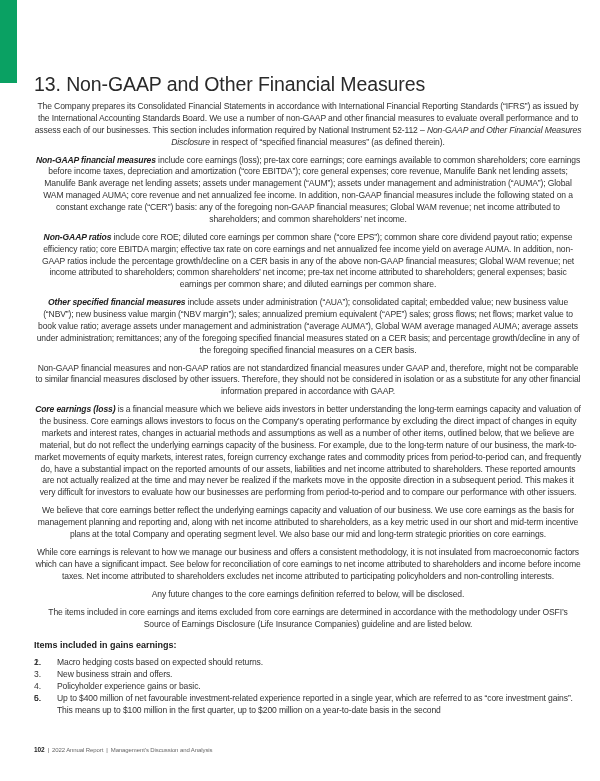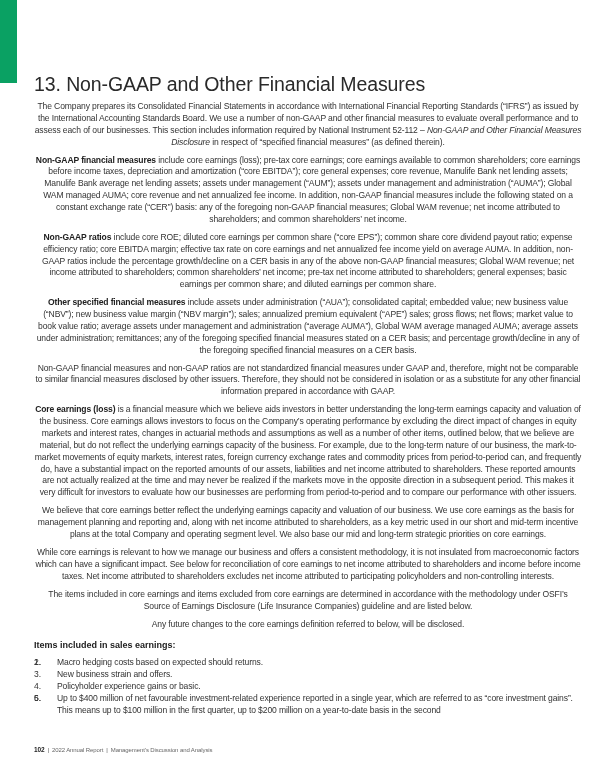--- a/index.html
+++ b/index.html
@@ -17,21 +17,21 @@
     position: absolute; left: 34px; top: 40px; width: 548px; margin-top: 33px;
   }
   .title {
     font-size: 19.5px; font-weight: normal; color: #2a2a2a;
     margin: 0 0 6px 0; letter-spacing: -0.1px; line-height: 22px;
   }
   p {
     font-size: 8.55px; line-height: 11.85px; margin: 0 0 6.2px 0;
     letter-spacing: -0.12px; color: #333; text-align: center;
   }
-  p b { font-weight: bold; color: #222; }
+  p b { font-weight: bold; color: #222; font-style: italic; }
   p i { font-style: italic; }
   .subhead {
     font-size: 9px; font-weight: bold; margin: 9px 0 6px 0; color: #222;
     line-height: 12px;
   }
   ol.items { list-style: none; margin: 0; padding: 0; }
   ol.items li {
     position: relative; padding-left: 23px;
     font-size: 8.55px; line-height: 11.85px; letter-spacing: -0.12px; color: #333;
   }
@@ -62,25 +62,25 @@
   <p><b>Other specified financial measures</b><span> include assets under administration (“AUA”); consolidated capital; embedded value; new business value (“NBV”); new business value margin (“NBV margin”); sales; annualized premium equivalent (“APE”) sales; gross flows; net flows; market value to book value ratio; average assets under management and administration (“average AUMA”), Global WAM average managed AUMA; average assets under administration; remittances; any of the foregoing specified financial measures stated on a CER basis; and percentage growth/decline in any of the foregoing specified financial measures on a CER basis.</span></p>
 
   <p><span>Non-GAAP financial measures and non-GAAP ratios are not standardized financial measures under GAAP and, therefore, might not be comparable to similar financial measures disclosed by other issuers. Therefore, they should not be considered in isolation or as a substitute for any other financial information prepared in accordance with GAAP.</span></p>
 
   <p><b>Core earnings (loss)</b><span> is a financial measure which we believe aids investors in better understanding the long-term earnings capacity and valuation of the business. Core earnings allows investors to focus on the Company’s operating performance by excluding the direct impact of changes in equity markets and interest rates, changes in actuarial methods and assumptions as well as a number of other items, outlined below, that we believe are material, but do not reflect the underlying earnings capacity of the business. For example, due to the long-term nature of our business, the mark-to-market movements of equity markets, interest rates, foreign currency exchange rates and commodity prices from period-to-period can, and frequently do, have a substantial impact on the reported amounts of our assets, liabilities and net income attributed to shareholders. These reported amounts are not actually realized at the time and may never be realized if the markets move in the opposite direction in a subsequent period. This makes it very difficult for investors to evaluate how our businesses are performing from period-to-period and to compare our performance with other issuers.</span></p>
 
   <p><span>We believe that core earnings better reflect the underlying earnings capacity and valuation of our business. We use core earnings as the basis for management planning and reporting and, along with net income attributed to shareholders, as a key metric used in our short and mid-term incentive plans at the total Company and operating segment level. We also base our mid and long-term strategic priorities on core earnings.</span></p>
 
   <p><span>While core earnings is relevant to how we manage our business and offers a consistent methodology, it is not insulated from macroeconomic factors which can have a significant impact. See below for reconciliation of core earnings to net income attributed to shareholders and income before income taxes. Net income attributed to shareholders excludes net income attributed to participating policyholders and non-controlling interests.</span></p>
 
+  <p><span>Any future changes to the core earnings definition referred to below, will be disclosed.</span></p>
+
   <p><span>The items included in core earnings and items excluded from core earnings are determined in accordance with the methodology under OSFI’s Source of Earnings Disclosure (Life Insurance Companies) guideline and are listed below.</span></p>
 
-  <p><span>Any future changes to the core earnings definition referred to below, will be disclosed.</span></p>
-
-  <div class="subhead">Items included in sales earnings:</div>
+  <div class="subhead">Items included in gains earnings:</div>
 
   <ol class="items">
     <li><span class="num">1.</span></li>
     <li><span class="num">2.</span><span>Macro hedging costs based on expected should returns.</span></li>
     <li><span class="num">3.</span><span>New business strain and offers.</span></li>
     <li><span class="num">4.</span><span>Policyholder experience gains or basic.</span></li>
     <li><span class="num">5.</span></li>
     <li><span class="num">6.</span><span>Up to $400 million of net favourable investment-related experience reported in a single year, which are referred to as “core investment gains”. This means up to $100 million in the first quarter, up to $200 million on a year-to-date basis in the second</span></li>
   </ol>
 </div>

